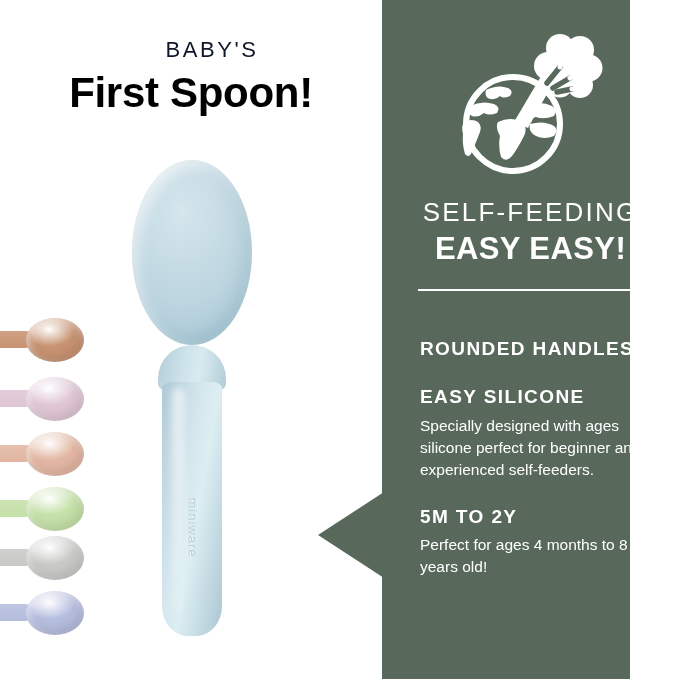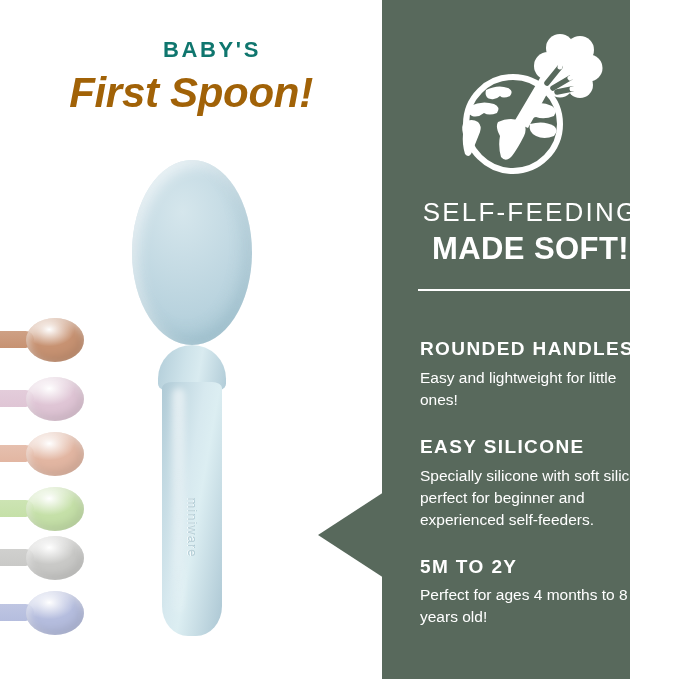--- a/index.html
+++ b/index.html
@@ -26,33 +26,32 @@
 
   #headline-block {
     position: absolute;
     left: 0; top: 38px;
     width: 382px;
     text-align: center;
   }
   #eyebrow {
     font-size: 22px;
     letter-spacing: 2.6px;
-    color: #0f766e;
-    font-weight: 700;
+    color: #0f172a;
+    font-weight: 400;
     line-height: 1.1;
     padding-left: 42px;
   }
   #title {
     margin-top: 8px;
     font-size: 42px;
     font-weight: 700;
-    color: #a16207;
+    color: #000000;
     letter-spacing: -0.3px;
     line-height: 1.08;
-    font-style: italic;
   }
 
   
   .swatch-spoon {
     position: absolute;
     left: -38px;
     width: 122px;
     height: 44px;
   }
   .swatch-spoon .bowl {
@@ -291,33 +290,32 @@
           <path d="M8 96 Q16 92 22 96 Q26 100 24 106 Q20 116 16 126 Q13 133 9 128 Q6 118 7 108 Q5 100 8 96 Z"></path>
           <path d="M42 96 Q56 90 66 96 Q72 101 68 110 Q62 122 56 130 Q50 137 45 131 Q42 120 44 110 Q39 101 42 96 Z"></path>
           <path d="M70 80 Q84 74 96 80 Q102 84 98 90 Q88 94 80 91 Q72 94 68 89 Q65 83 70 80 Z"></path>
           <path d="M74 98 Q88 94 98 100 Q103 104 98 110 Q88 114 80 110 Q72 106 74 98 Z"></path>
         </g>
       </svg>
     </div>
 
     <div id="promo-heading">
       <div id="promo-line1">SELF-FEEDING</div>
-      <div id="promo-line2">MADE SOFT!</div>
+      <div id="promo-line2">EASY EASY!</div>
     </div>
 
     <div id="promo-divider"></div>
 
     <div id="features">
         <div class="feature">
           <div class="feature-title">ROUNDED HANDLES</div>
-          <div class="feature-body">Easy and lightweight for little ones!</div>
         </div>
         <div class="feature">
           <div class="feature-title">EASY SILICONE</div>
-          <div class="feature-body">Specially silicone with soft silicone perfect for beginner and experienced self-feeders.</div>
+          <div class="feature-body">Specially designed with ages silicone perfect for beginner and experienced self-feeders.</div>
         </div>
         <div class="feature">
           <div class="feature-title">5M TO 2Y</div>
           <div class="feature-body">Perfect for ages 4 months to 8 years old!</div>
         </div>
       </div>
   </div>
 </div>
 
 </body></html>

